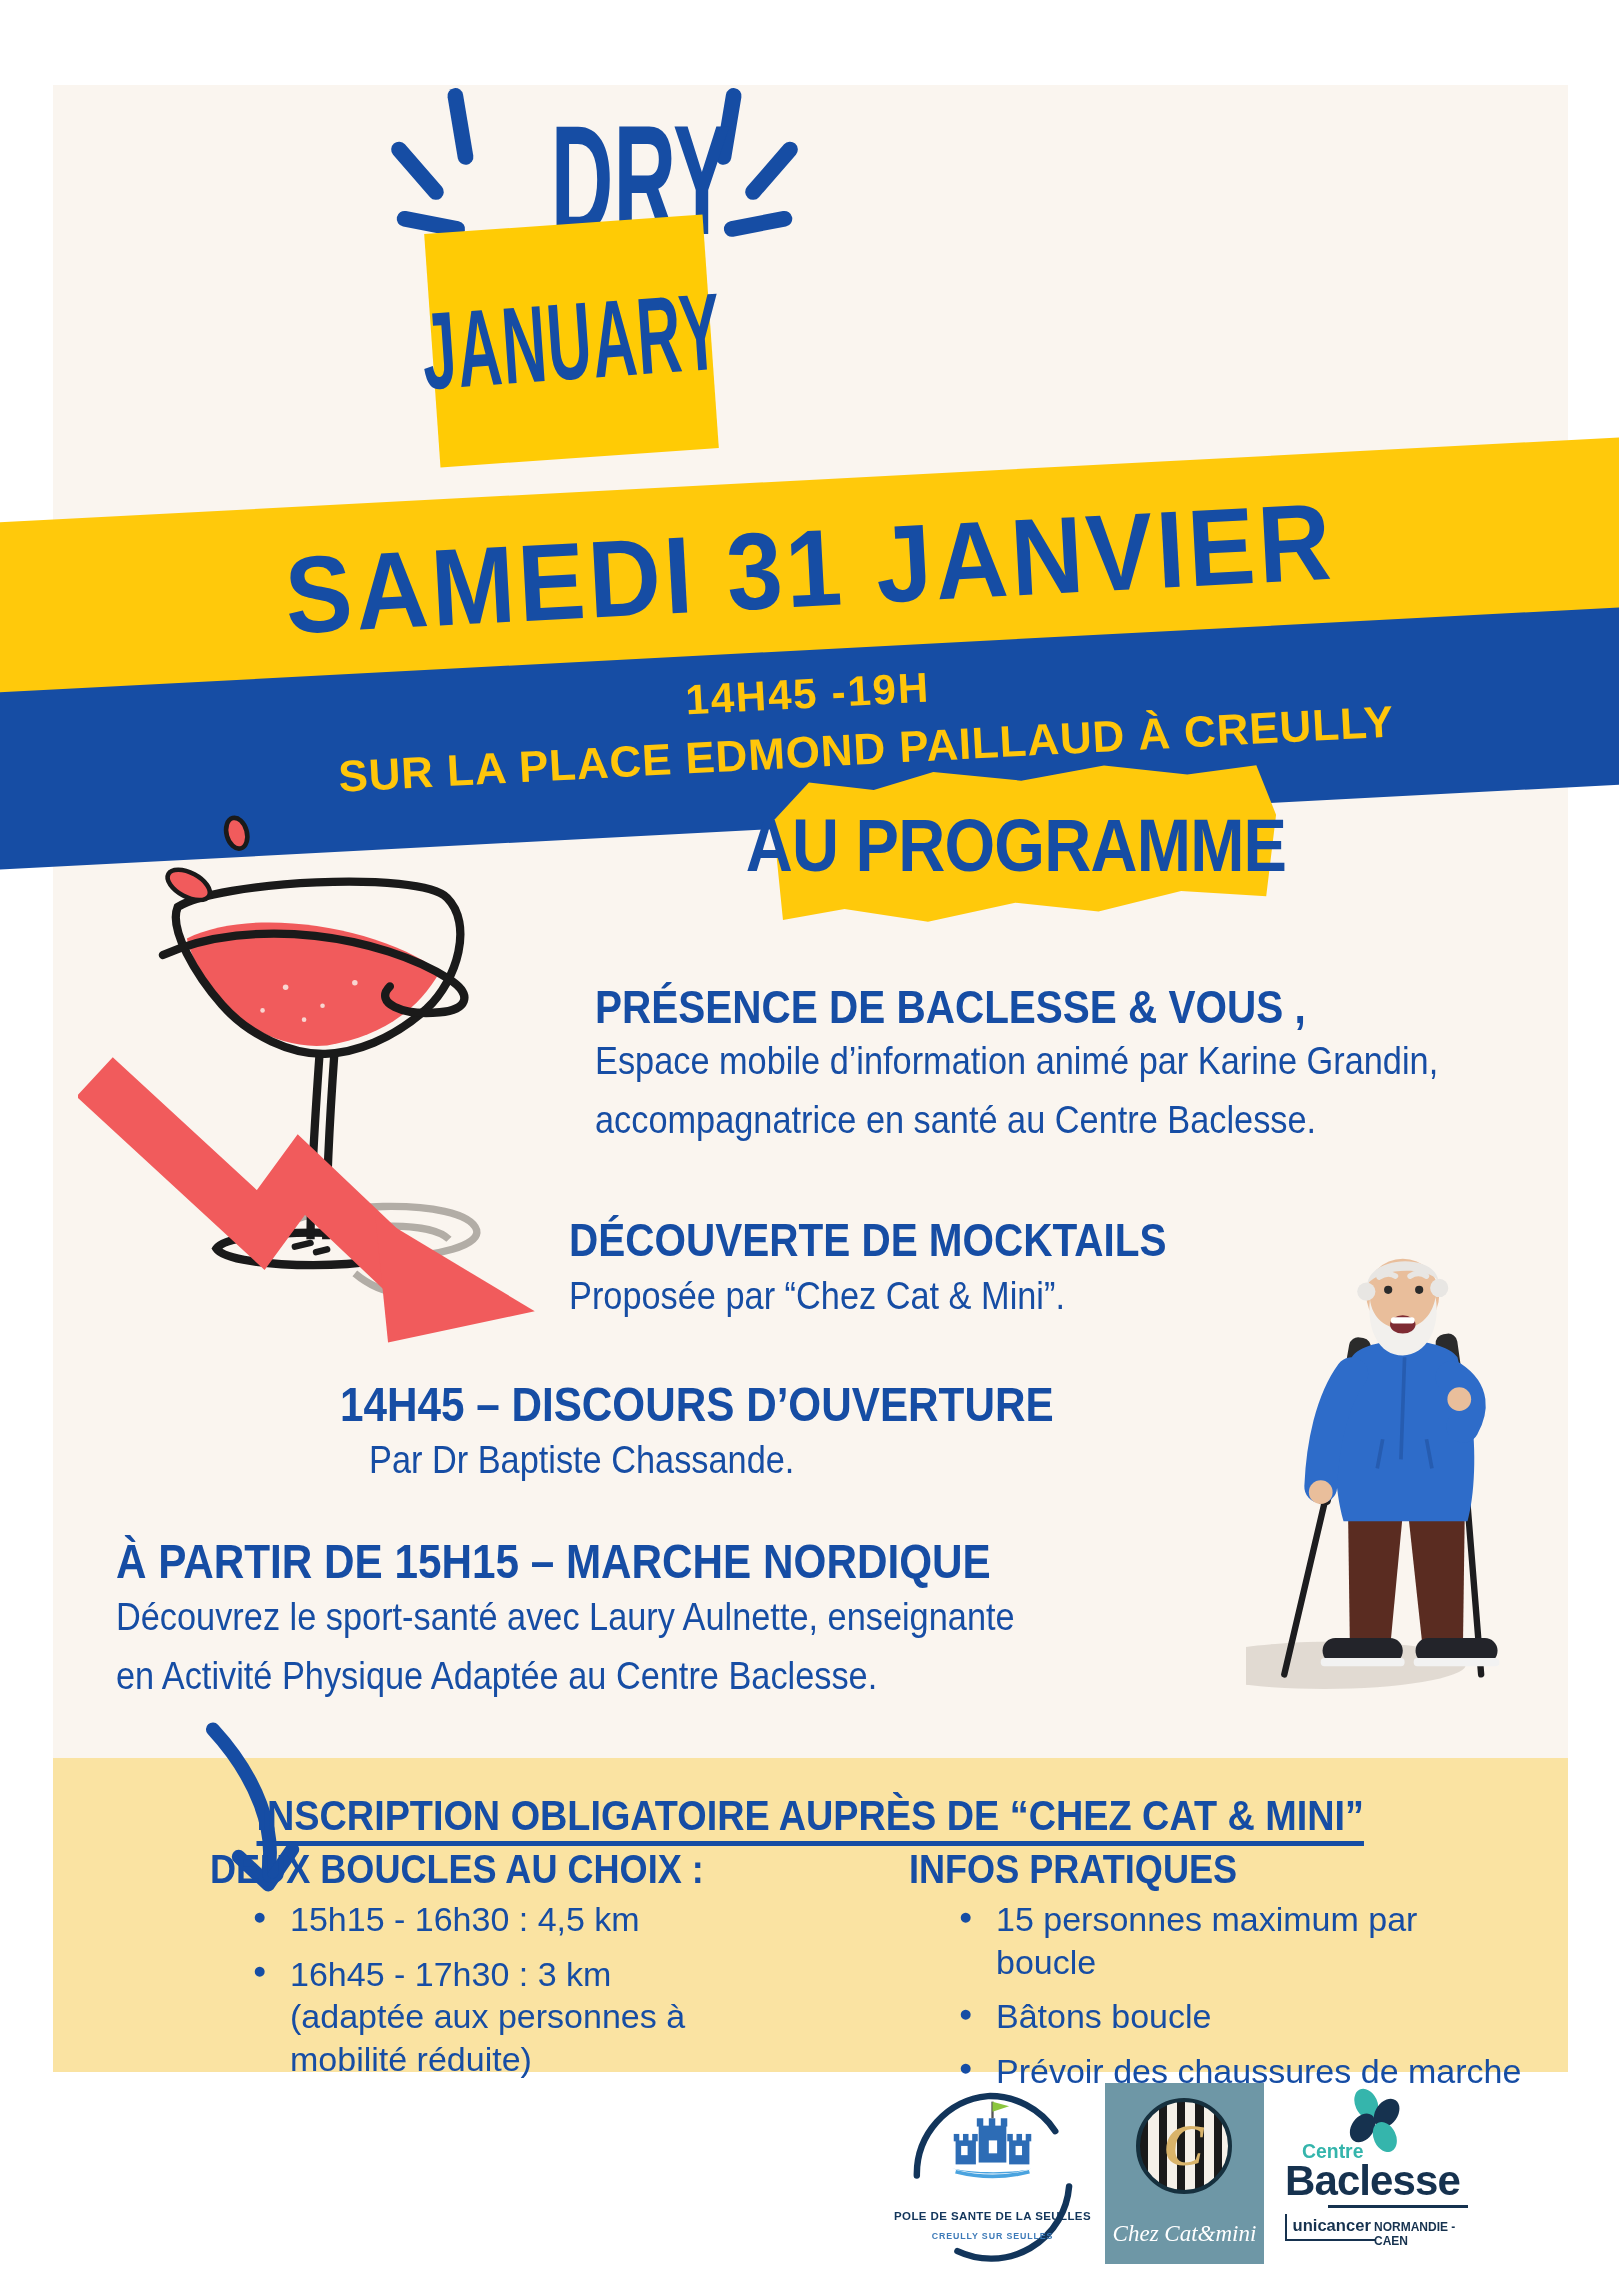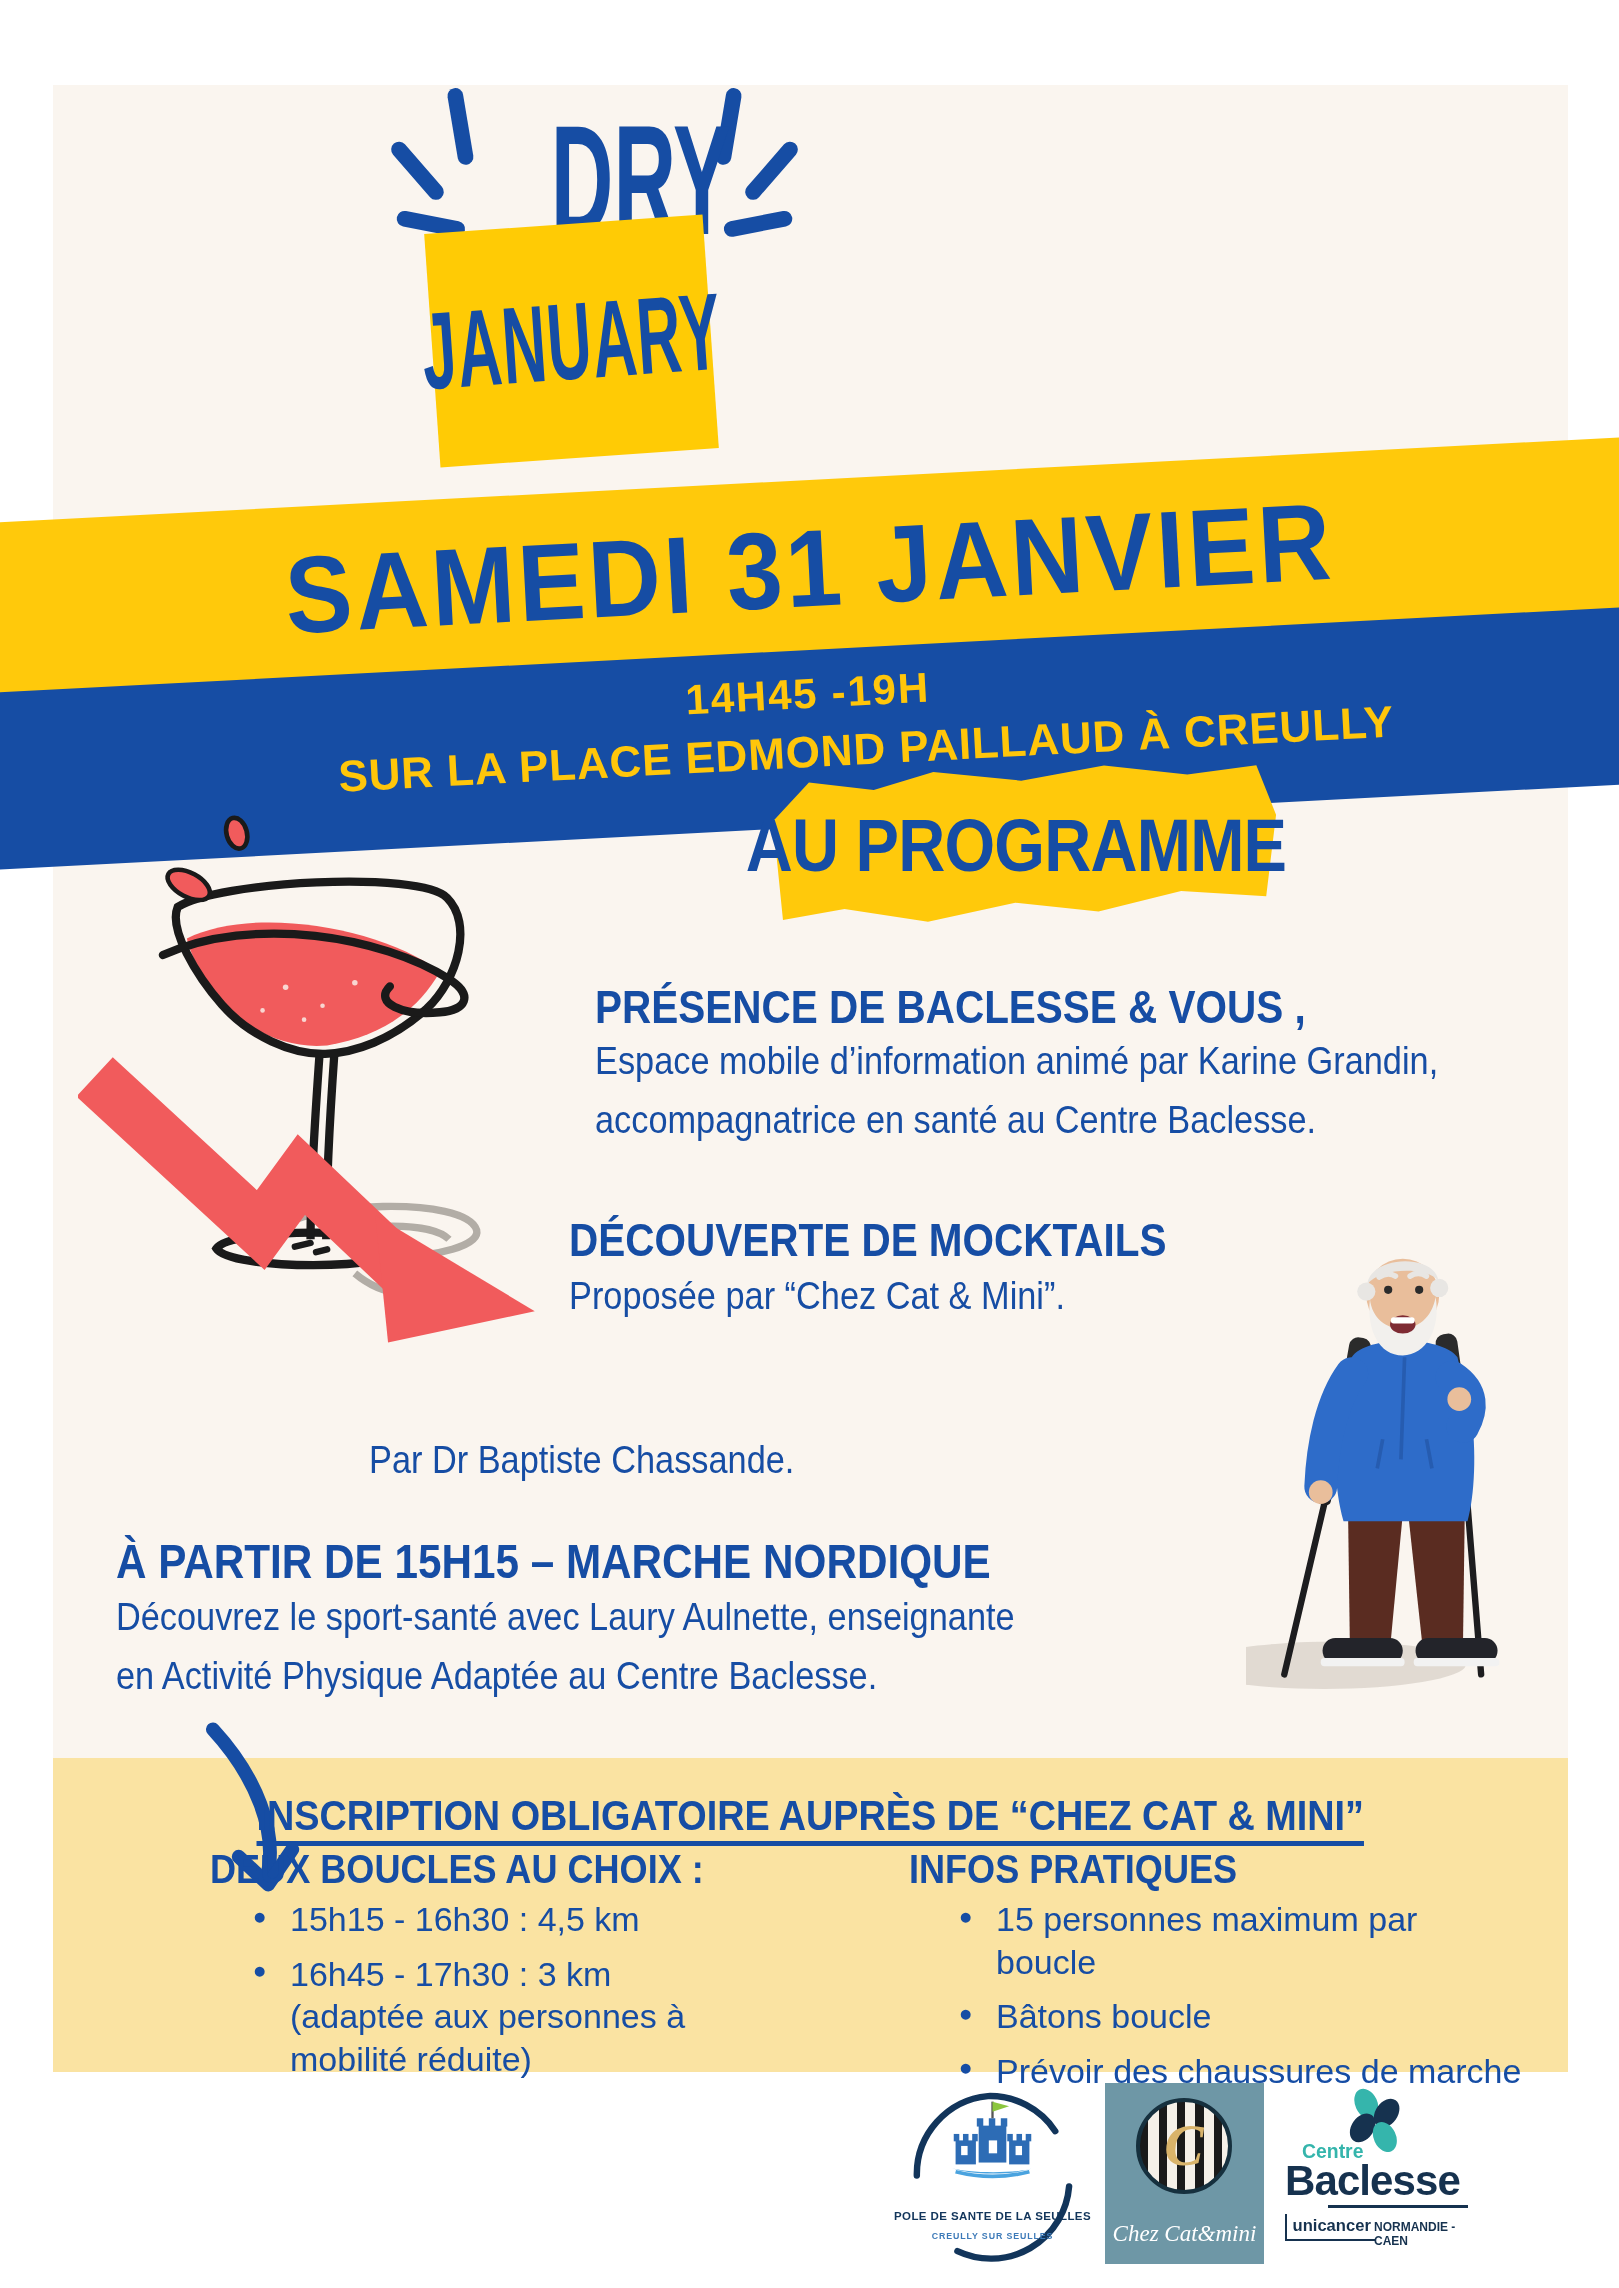--- a/index.html
+++ b/index.html
@@ -171,20 +171,23 @@
     <span class="cx">accompagnatrice en santé au Centre Baclesse.</span>
   </div>
 
   <div class="abs s-title" style="left:569px;top:1213px;">
     <span class="cx">DÉCOUVERTE DE MOCKTAILS</span>
   </div>
   <div class="abs s-body" style="left:569px;top:1274px;">
     <span class="cx">Proposée par “Chez Cat &amp; Mini”.</span>
   </div>
 
+  <div class="abs s-title" style="left:340px;top:1377px;font-size:48px;">
+    <span class="cx">14H45 – DISCOURS D’OUVERTURE</span>
+  </div>
   <div class="abs s-body" style="left:340px;top:1438px;width:609px;">
     <span class="cxc">Par Dr Baptiste Chassande.</span>
   </div>
 
   <div class="abs s-title" style="left:116px;top:1534px;font-size:48px;">
     <span class="cx">À PARTIR DE 15H15 – MARCHE NORDIQUE</span>
   </div>
   <div class="abs s-body" style="left:116px;top:1595px;">
     <span class="cx">Découvrez le sport-santé avec Laury Aulnette, enseignante</span>
   </div>

